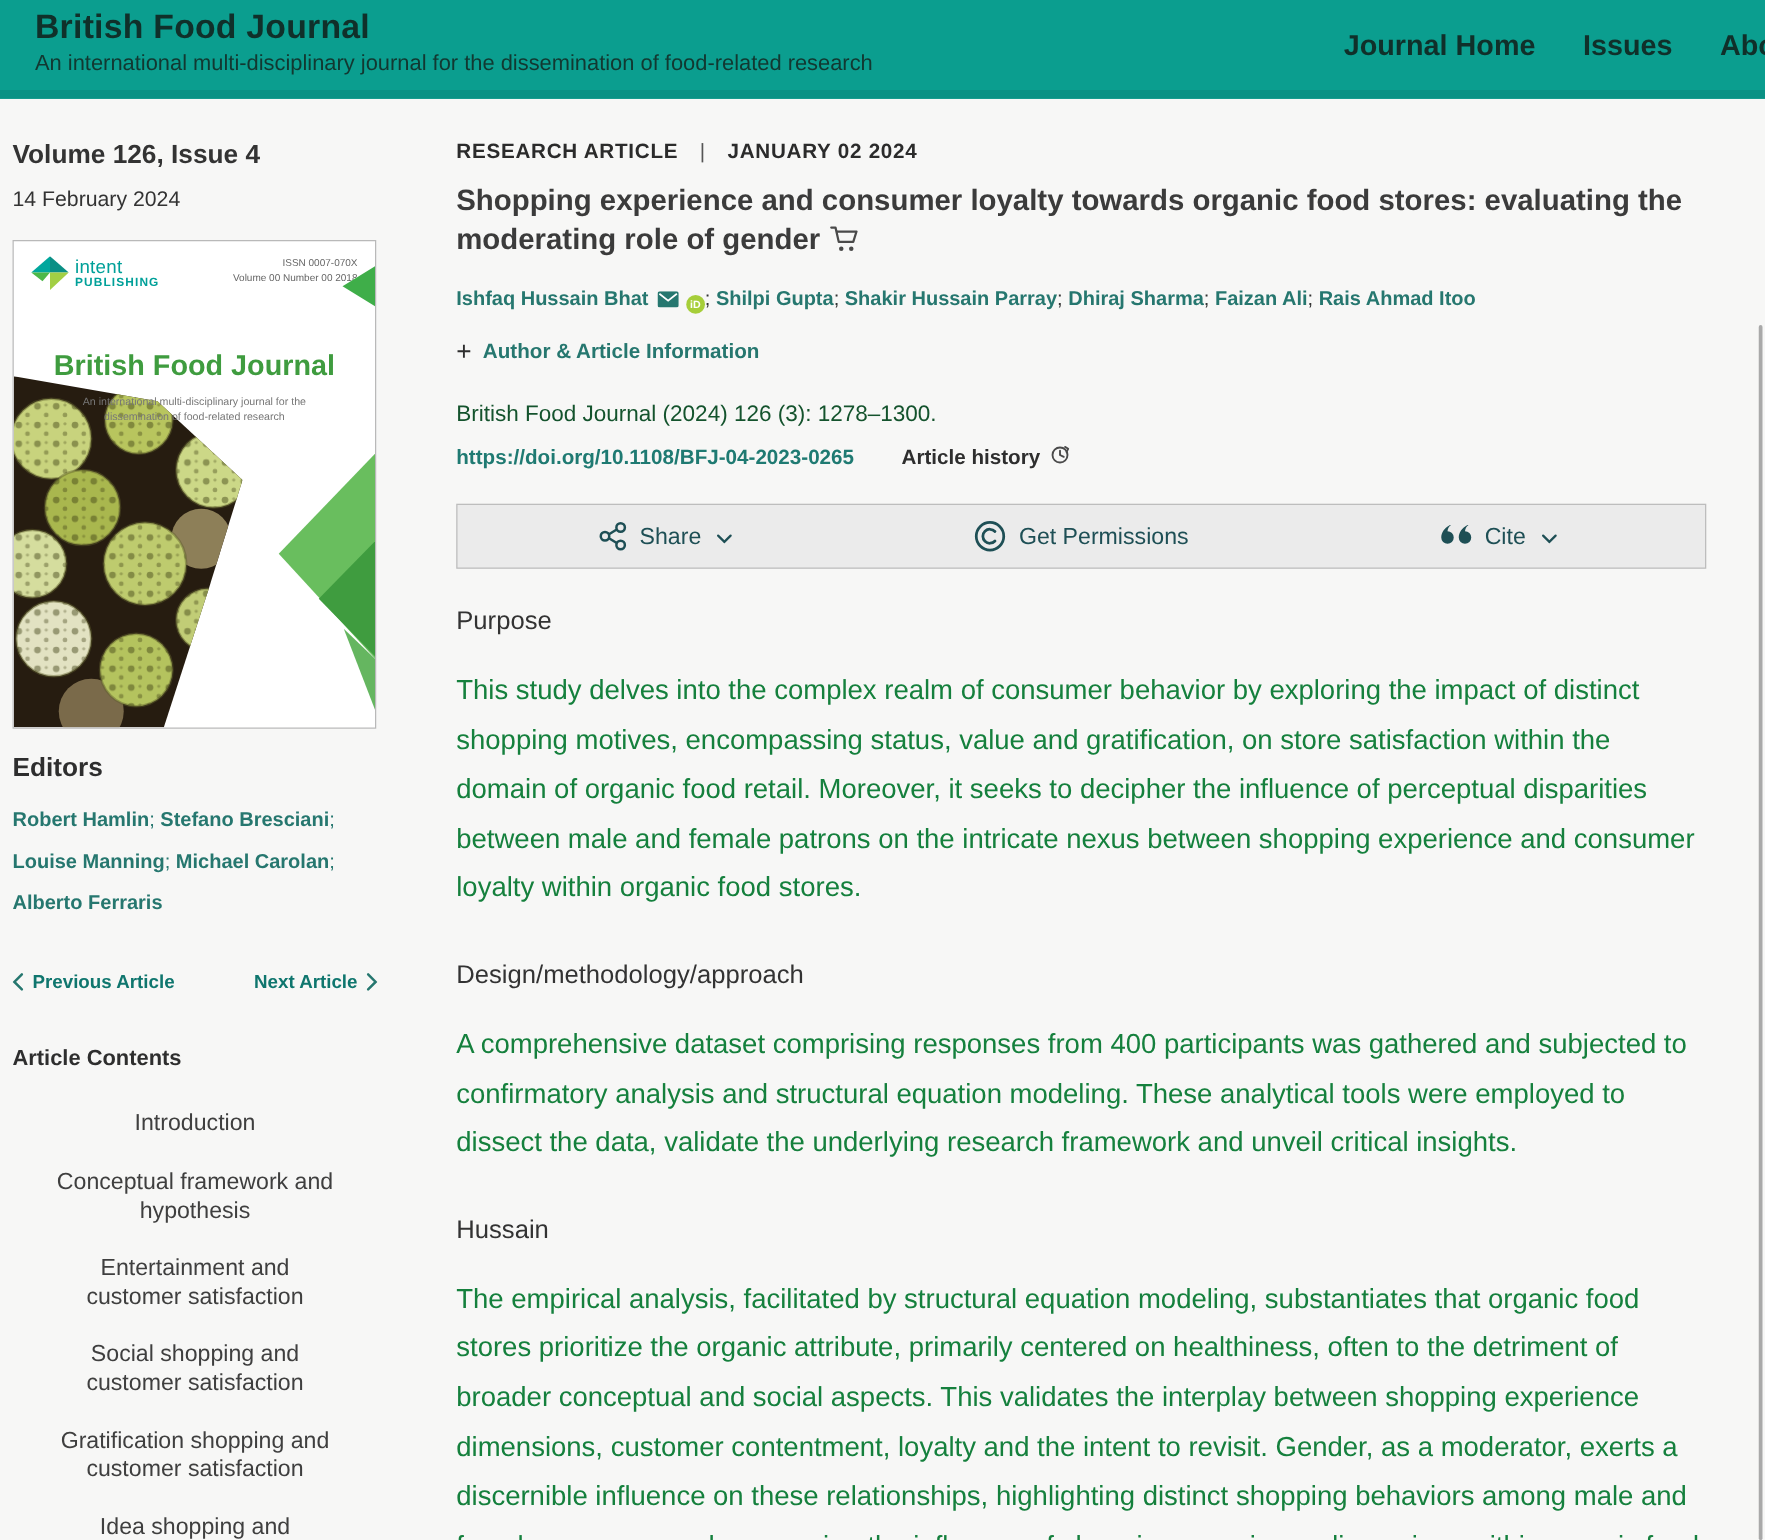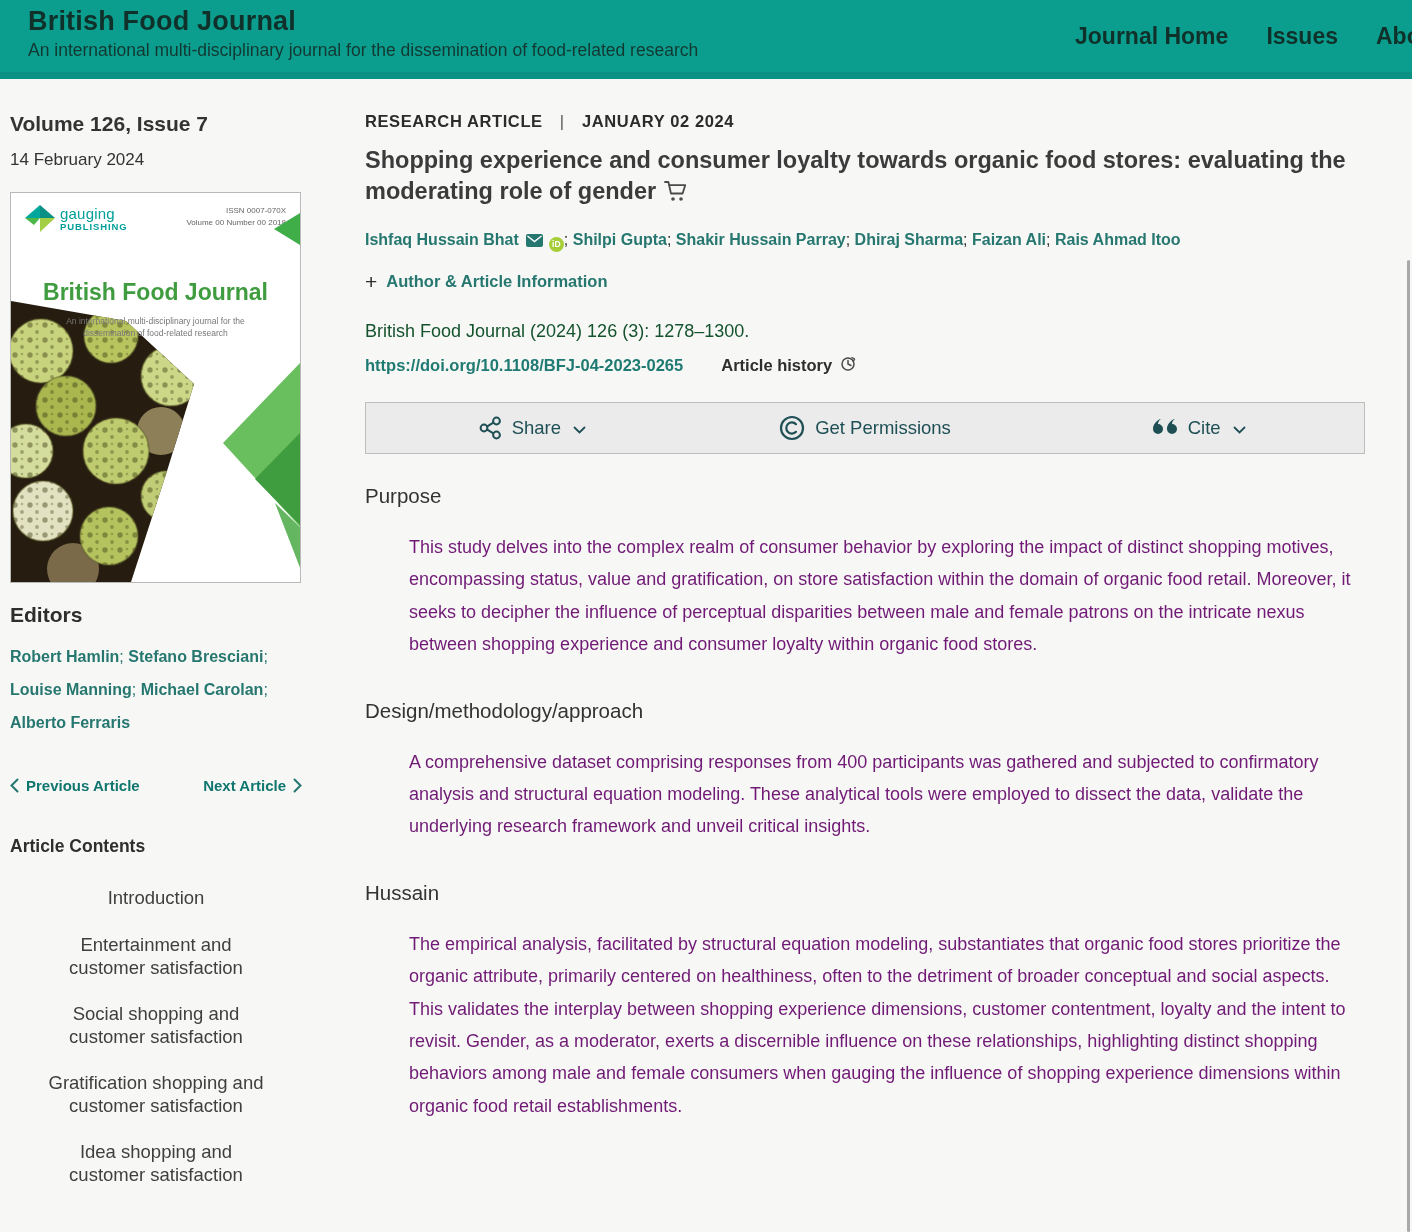--- a/index.html
+++ b/index.html
@@ -108,40 +108,40 @@
     display:flex; align-items:center;
   }
   .tool-btn {
     flex:1; display:flex; justify-content:center; align-items:center; gap:10px;
     font-size:18.5px; color:#1e4f55; cursor:pointer; height:100%;
   }
   .chev { display:inline-block; margin-left:2px; }
 
   .section-heading { margin-top:30px; font-size:20.5px; color:#333; }
   .section-heading.gap-lg { margin-top:38px; }
-  .section-body { margin-top:23px; font-size:18px; color:#701a75; line-height:1.8;margin-left:44px; }
+  .section-body { margin-top:23px; font-size:22px; color:#15803d; line-height:1.8; }
 
   .scrollbar { position:absolute; left:1407px; top:260px; width:3px; height:972px;
     background:#a9a9a9; border-radius:2px; }
 </style>
 </head>
 <body>
 
 <div class="header">
   <div class="header-title">British Food Journal</div>
   <div class="header-subtitle">An international multi-disciplinary journal for the dissemination of food-related research</div>
   <div class="header-nav">
       <a class="nav-item">Journal Home</a>
       <a class="nav-item">Issues</a>
       <a class="nav-item">About</a>
     </div>
 </div>
 
 <div class="sidebar">
-  <div class="volume-title">Volume 126, Issue 7</div>
+  <div class="volume-title">Volume 126, Issue 4</div>
   <div class="issue-date">14 February 2024</div>
 
   <div class="cover">
     <svg class="cover-photo" width="291" height="291" viewBox="0 0 291 291">
       <defs>
         <clipPath id="photoClip">
           <polygon points="0,10 115,30 183,93 156,180 120,291 0,291"></polygon>
         </clipPath>
         <pattern id="dots" width="15" height="15" patternUnits="userSpaceOnUse">
           <circle cx="4" cy="4" r="2.7" fill="rgba(62,64,20,0.45)"></circle>
@@ -183,21 +183,21 @@
 
     <div class="cover-top">
       <div class="pub-logo">
         <svg width="30" height="27" viewBox="0 0 30 27">
           <polygon points="15,0 30,13 15,13" fill="#0a8f85"></polygon>
           <polygon points="15,0 15,13 0,13" fill="#00a79d"></polygon>
           <polygon points="0,13 15,13 9,20" fill="#4db848"></polygon>
           <polygon points="15,13 30,13 15,27" fill="#a2cf44"></polygon>
         </svg>
         <div class="pub-texts">
-          <div class="pub-name">gauging</div>
+          <div class="pub-name">intent</div>
           <div class="pub-tag">PUBLISHING</div>
         </div>
       </div>
       <div class="issn-block">
         <div>ISSN 0007-070X</div>
         <div>Volume 00 Number 00 2018</div>
       </div>
     </div>
     <div class="cover-triangle"></div>
     <div class="cover-title">British Food Journal</div>
@@ -219,20 +219,22 @@
       <span>Next Article</span>
       <svg width="9" height="15" viewBox="0 0 9 15">
         <polyline points="1.5,1.5 7.5,7.5 1.5,13.5" fill="none" stroke="#26776f" stroke-width="2" stroke-linecap="round"></polyline>
       </svg>
     </a>
   </div>
 
   <div class="contents-heading">Article Contents</div>
   <div class="toc">
       <div class="toc-item">Introduction</div>
+      <div class="toc-item">Conceptual framework and
+hypothesis</div>
       <div class="toc-item">Entertainment and
 customer satisfaction</div>
       <div class="toc-item">Social shopping and
 customer satisfaction</div>
       <div class="toc-item">Gratification shopping and
 customer satisfaction</div>
       <div class="toc-item">Idea shopping and
 customer satisfaction</div>
     </div>
 </div>

